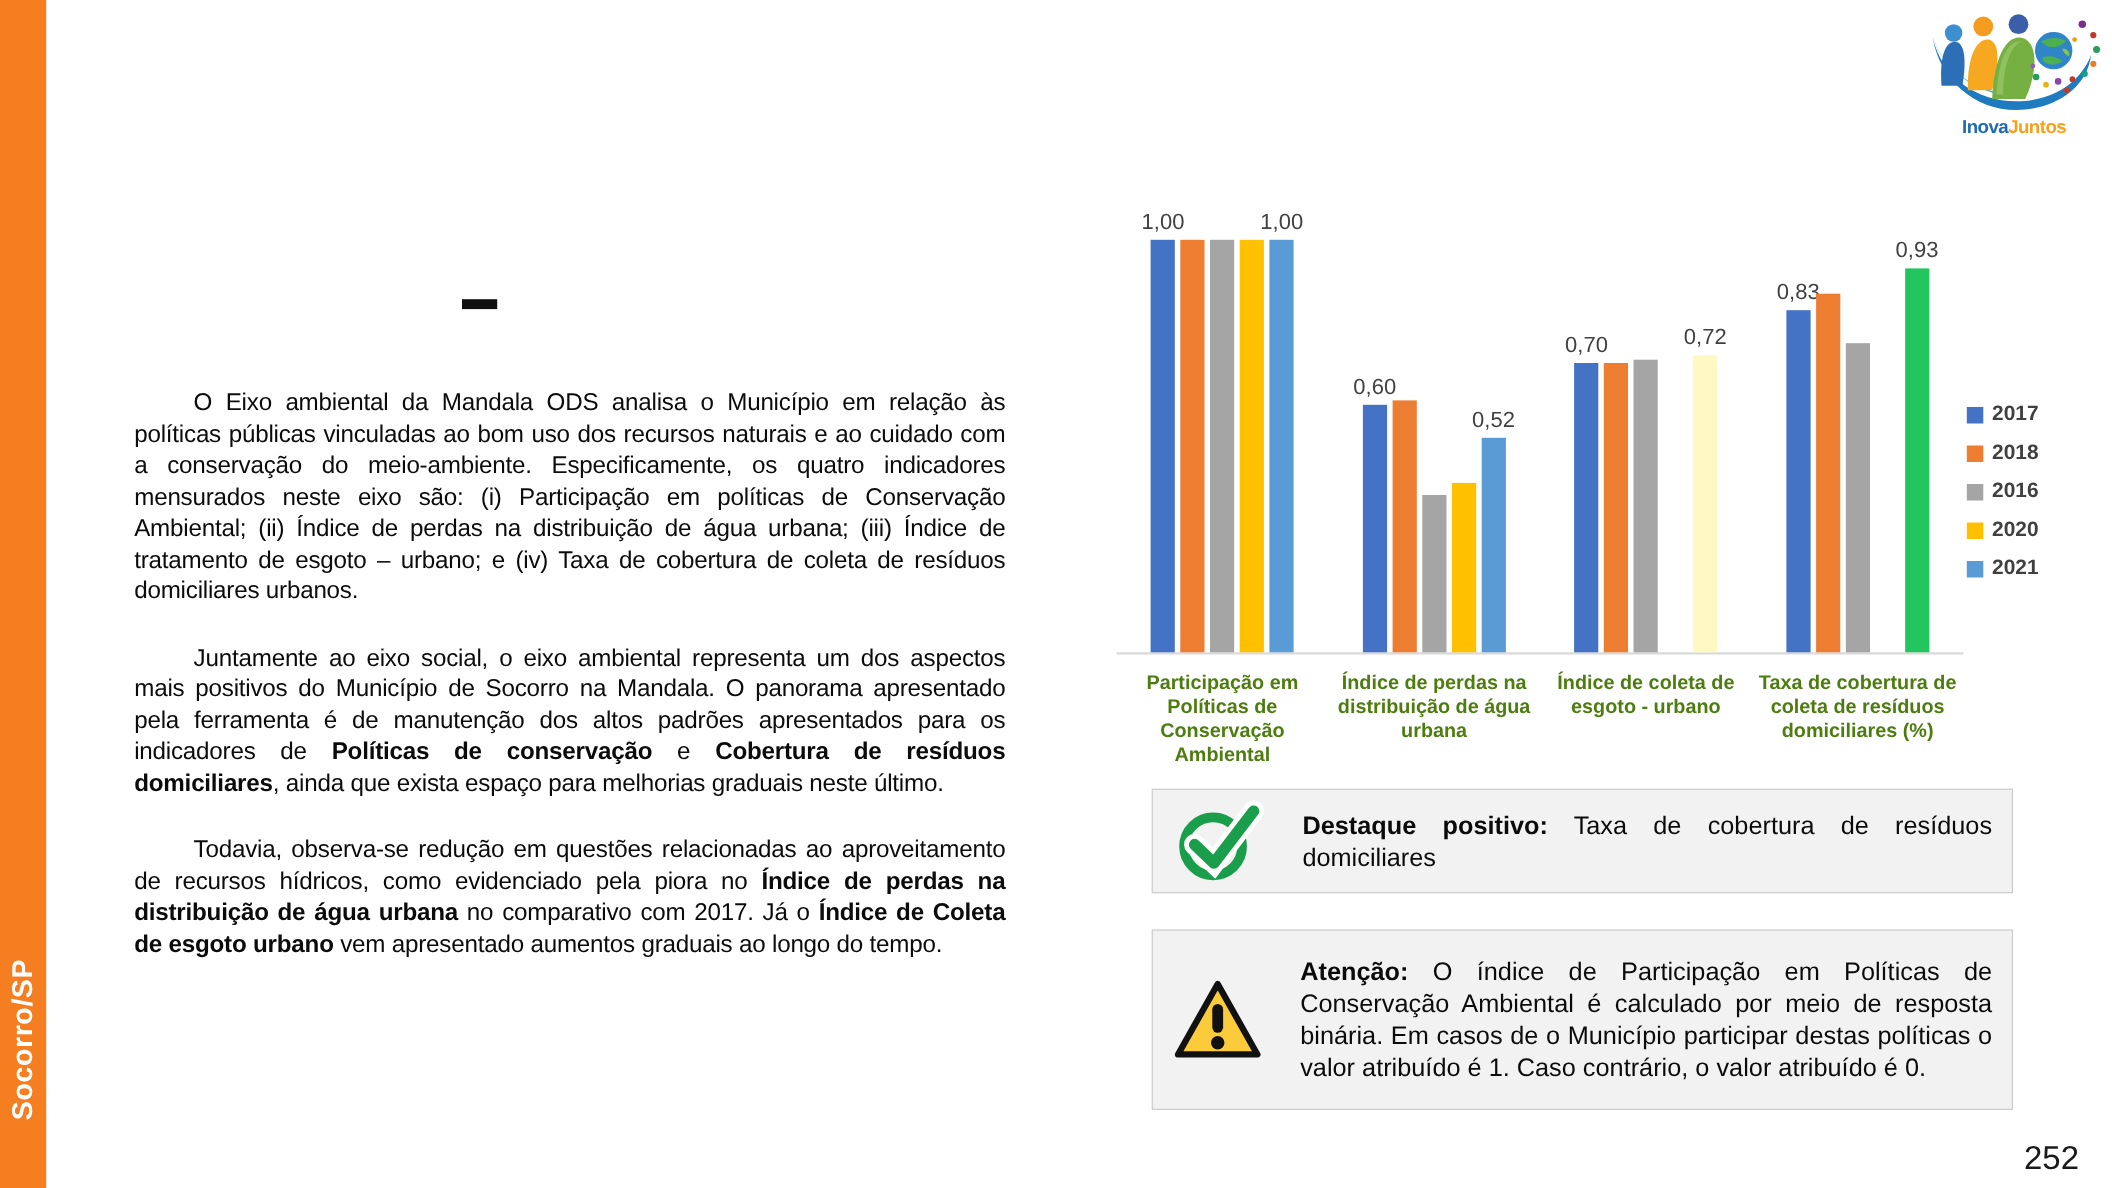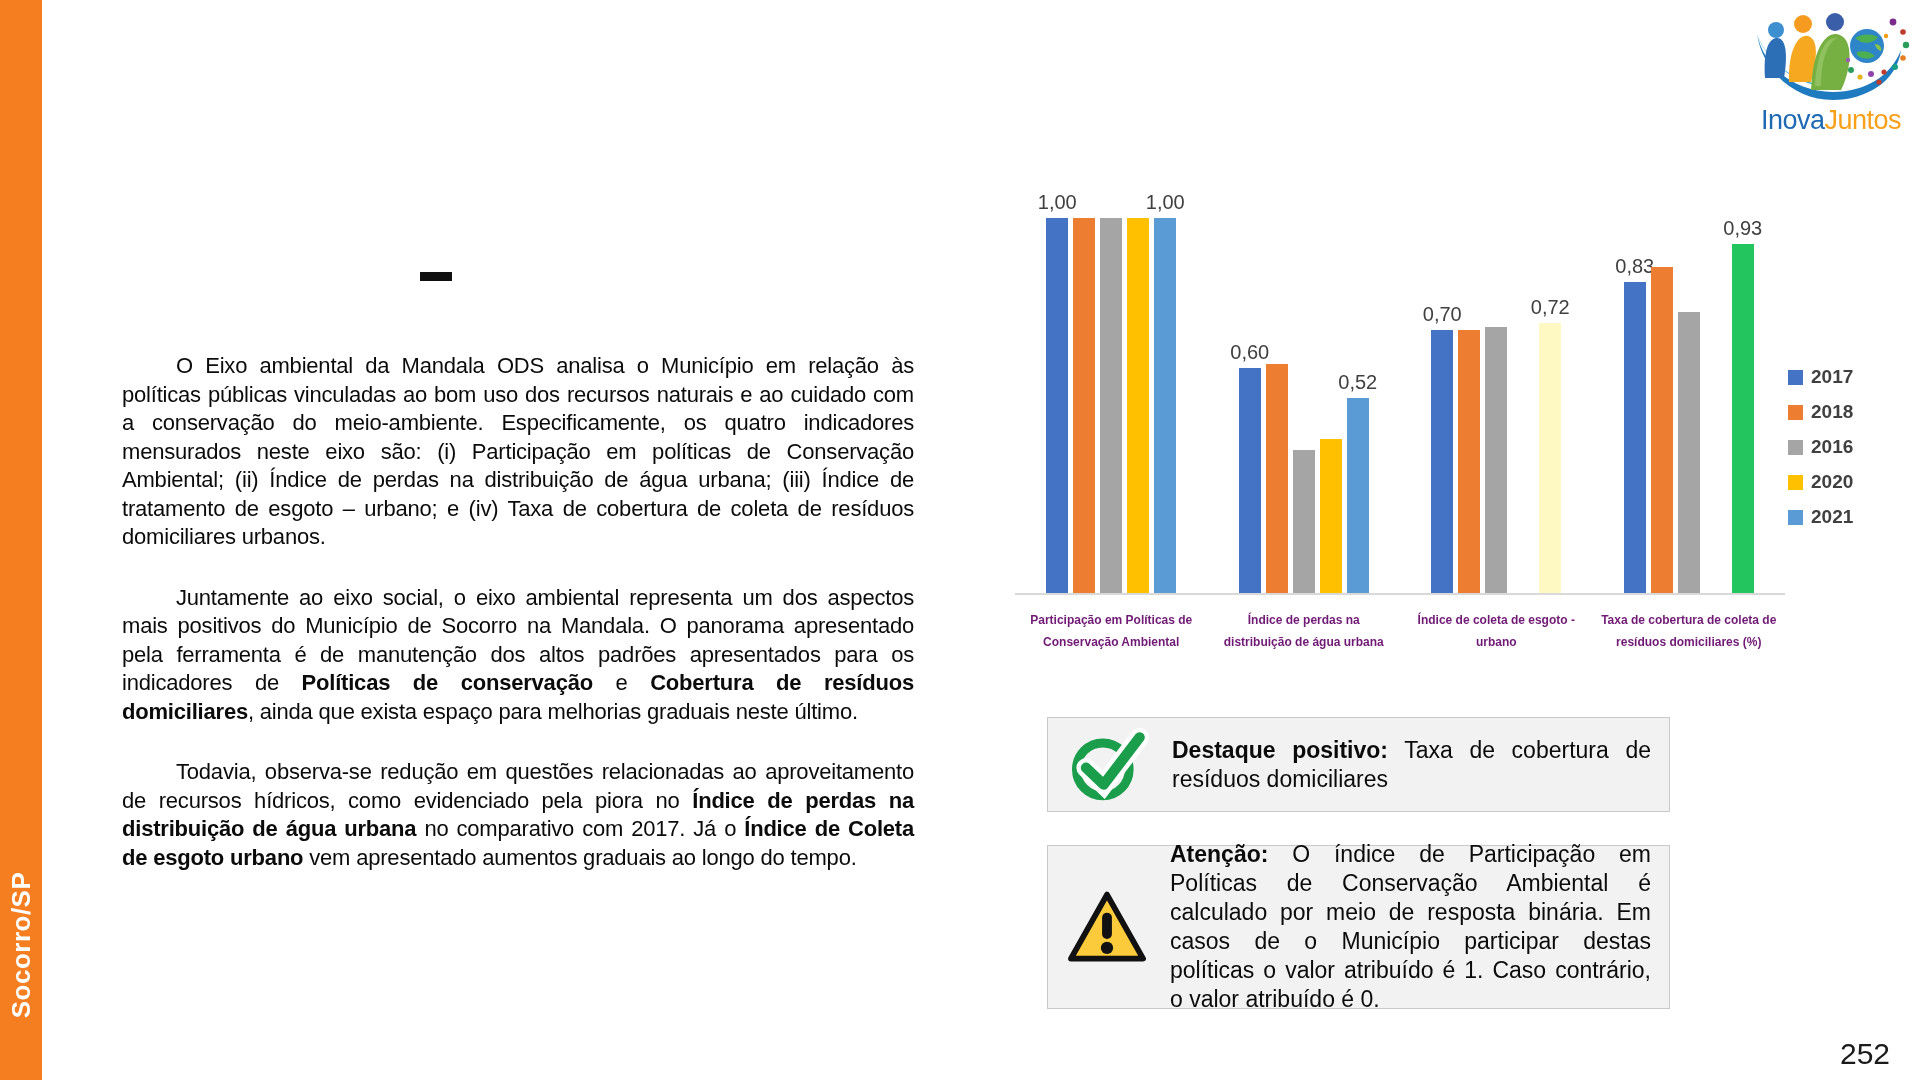--- a/index.html
+++ b/index.html
@@ -33,47 +33,47 @@
     border-bottom:2px solid #d9d9d9; display:flex; align-items:flex-end;
   }
   .chart-group { flex:1; height:100%; display:flex; align-items:flex-end; justify-content:center; gap:5px; }
   .bar { position:relative; width:22px; }
   .bar-label {
     position:absolute; top:-27px; left:50%; transform:translateX(-50%);
     font-size:20px; color:#404040; white-space:nowrap;
   }
   #chart-cats { position:absolute; left:1015px; top:609px; width:770px; display:flex; }
   .cat-label {
-    flex:1; text-align:center; font-size:12px; font-weight:bold; color:#701a75;
+    flex:1; text-align:center; font-size:18px; font-weight:bold; color:#4d7c0f;
     line-height:22px; padding:0 6px;
   }
   #chart-legend { position:absolute; left:1788px; top:366px; }
   .legend-item { display:flex; align-items:center; margin-bottom:13px; }
   .legend-swatch { width:15px; height:15px; margin-right:8px; }
   .legend-text { font-size:19px; font-weight:bold; color:#404040; }
 
   
   .callout {
-    position:absolute; left:1047px; width:623px; background:#f2f2f2;
-    border:1px solid #c9c9c9; display:flex; align-items:center;
+    position:absolute; left:1047px; width:783px; background:#f2f2f2;
+    border:1px solid #c9c9c9; display:flex; align-items:center;gap:12px;
   }
   #callout-positive { top:717px; height:95px; }
   #callout-warning  { top:845px; height:164px; }
   .callout-icon { flex:0 0 auto; margin-left:18px; }
   .callout-body {
     margin-left:22px; margin-right:18px; width:648px;
     font-size:23px; line-height:29px; text-align:justify; color:#0b0b0b;
   }
 
   
   #page-number { position:absolute; left:1840px; top:1037px; font-size:30px; color:#1a1a1a; }
 
   
   #logo { position:absolute; left:1750px; top:8px; width:162px; text-align:center; }
-  #logo-text { font-size:27px; font-weight:normal; letter-spacing:-0.5px; margin-top:1px; }
+  #logo-text { font-size:17px; font-weight:bold; letter-spacing:-0.5px; margin-top:1px; }
 </style>
 </head>
 <body>
 
 <div id="page">
 
   <div id="sidebar" style="background: rgb(245, 126, 32);">
     <span id="sidebar-label">Socorro/SP</span>
   </div>
 

